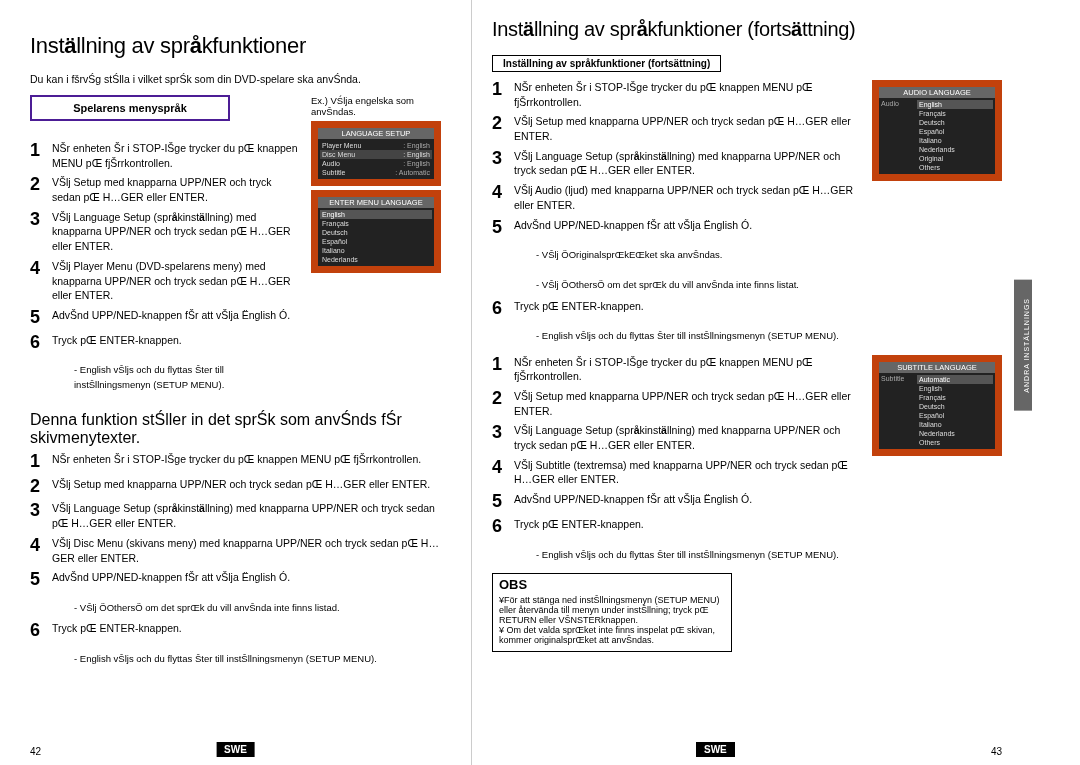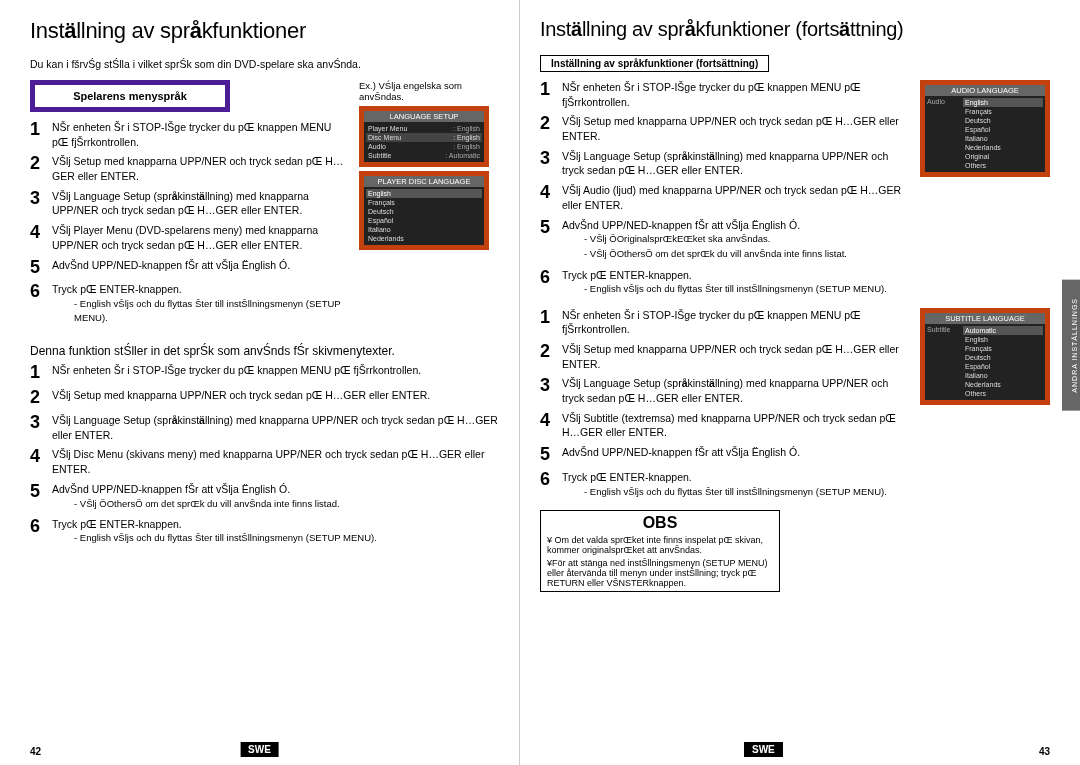--- a/index.html
+++ b/index.html
@@ -7,45 +7,45 @@
       width: 1080px;
       height: 765px;
       background: #fff;
       font-family: Arial, sans-serif;
       font-size: 11px;
       color: #000;
       display: flex;
       overflow: hidden;
     }
     .page-left {
-      width: 520px;
-      padding: 18px 20px 10px 30px;
+      width: 472px;
+      padding: 33px 20px 10px 30px;
       border-right: 1px solid #ccc;
       position: relative;
     }
     .page-right {
       width: 560px;
       padding: 18px 20px 10px 20px;
       position: relative;
     }
     .page-title {
       font-size: 22px;
       font-weight: normal;
       margin-bottom: 14px;
       letter-spacing: -0.3px;
     }
     .page-title .bold { font-weight: bold; }
     .intro-text {
       font-size: 10.5px;
       margin-bottom: 10px;
     }
     .section-box {
-      border: 5px solid #4c1d95;
+      border: 2px solid #4c1d95;
       padding: 2px 0;
-      margin-bottom: 8px;
+      margin-bottom: 20px;
       display: inline-block;
       min-width: 200px;
     }
     .section-box-inner {
       padding: 3px 8px;
       text-align: center;
       font-size: 11px;
       font-weight: bold;
     }
     .steps-area {
@@ -67,58 +67,58 @@
       font-size: 10.5px;
       line-height: 1.4;
       flex: 1;
     }
     .step-text .bold { font-weight: bold; }
     .notes {
       font-size: 9.5px;
       margin-left: 22px;
       line-height: 1.5;
     }
-    .notes p { margin-bottom: 1px; }
+    .notes p { margin-bottom: 1px; margin-top: 16px; }
     .two-col {
       display: flex;
       gap: 10px;
       align-items: flex-start;
     }
     .col-steps { flex: 1; }
     .col-img { width: 140px; }
     .img-caption {
       font-size: 9.5px;
       margin-bottom: 4px;
     }
     .section-divider {
       margin: 8px 0;
     }
     .page-num {
       position: absolute;
       bottom: 8px;
       font-size: 10px;
-      font-weight: bold;
+      font-weight: normal;
     }
     .page-num-left { left: 30px; }
     .swe-badge {
       position: absolute;
       bottom: 8px;
       left: 50%;
       transform: translateX(-50%);
       background: #000;
       color: #fff;
       font-size: 10px;
       font-weight: bold;
       padding: 2px 8px;
     }
     .screen-small {
       background: #222;
       color: #ddd;
       font-size: 7.5px;
-      border: 5px solid #c2410c;
+      border: 7px solid #c2410c;
       margin-bottom: 4px;
       width: 130px;
     }
     .screen-small-title {
       background: #666;
       color: #fff;
       text-align: center;
       padding: 1px;
       font-size: 7.5px;
     }
@@ -194,40 +194,40 @@
               <span style="color:#aaa;">: English</span>
             </div>
           <div style="display:flex;justify-content:space-between;font-size:7px;color:#ddd;padding:1px 2px;">
               <span>Subtitle</span>
               <span style="color:#aaa;">: Automatic</span>
             </div>
         </div>
       </div>
 
       <div class="screen-small">
-        <div class="screen-small-title">PLAYER DISC LANGUAGE</div>
+        <div class="screen-small-title">ENTER MENU LANGUAGE</div>
         <div style="display:flex;padding:2px;">
           <div style="flex:1;">
             <div style="padding:1px 2px;font-size:7px;color:#fff;background:#555;">English</div>
             <div style="padding:1px 2px;font-size:7px;color:#ddd;">Français</div>
             <div style="padding:1px 2px;font-size:7px;color:#ddd;">Deutsch</div>
             <div style="padding:1px 2px;font-size:7px;color:#ddd;">Español</div>
             <div style="padding:1px 2px;font-size:7px;color:#ddd;">Italiano</div>
             <div style="padding:1px 2px;font-size:7px;color:#ddd;">Nederlands</div>
           </div>
         </div>
       </div>
     </div>
   </div>
 
   <div class="section-divider"></div>
 
   <div class="two-col">
     <div class="col-steps">
-      <p style="font-size:12px;margin-bottom:5px;">Denna funktion stŚller in det sprŚk som anvŚnds fŚr skivmenytexter.</p>
+      <p style="font-size:16px;margin-bottom:5px;">Denna funktion stŚller in det sprŚk som anvŚnds fŚr skivmenytexter.</p>
       <div class="steps-area">
         <div class="step">
           <span class="step-num">1</span>
           <span class="step-text">NŠr enheten Šr i STOP-IŠge trycker du pŒ knappen MENU pŒ fjŠrrkontrollen.</span>
         </div>
         <div class="step">
           <span class="step-num">2</span>
           <span class="step-text">VŠlj Setup med knapparna UPP/NER och tryck sedan pŒ H…GER eller ENTER.</span>
         </div>
         <div class="step">
@@ -363,23 +363,23 @@
           <div>
             <span class="step-text">Tryck pŒ ENTER-knappen.</span>
             <div class="notes">
               <p>- English vŠljs och du flyttas Šter till instŠllningsmenyn (SETUP MENU).</p>
             </div>
           </div>
         </div>
       </div>
 
       <div style="border:1px solid #000;padding:3px 6px;margin-top:6px;font-size:9px;max-width:240px;">
-        <div style="font-weight:bold;font-size:16px;margin-bottom:3px;text-align:center;">OBS</div>
+        <div style="font-weight:bold;font-size:13px;margin-bottom:3px;">OBS</div>
+        <p>¥För att stänga ned instŠllningsmenyn (SETUP MENU) eller återvända till menyn under instŠllning; tryck pŒ RETURN eller VŠNSTERknappen.</p>
         <p style="margin-bottom:3px;">¥ Om det valda sprŒket inte finns inspelat pŒ skivan, kommer originalsprŒket att anvŠndas.</p>
-        <p>¥För att stänga ned instŠllningsmenyn (SETUP MENU) eller återvända till menyn under instŠllning; tryck pŒ RETURN eller VŠNSTERknappen.</p>
       </div>
     </div>
 
     <div class="col-img">
 
       <div class="screen-small">
         <div class="screen-small-title">SUBTITLE LANGUAGE</div>
         <div style="display:flex;padding:2px;">
           <div style="color:#aaa;font-size:7px;width:36px;">Subtitle</div>
           <div style="flex:1;">

